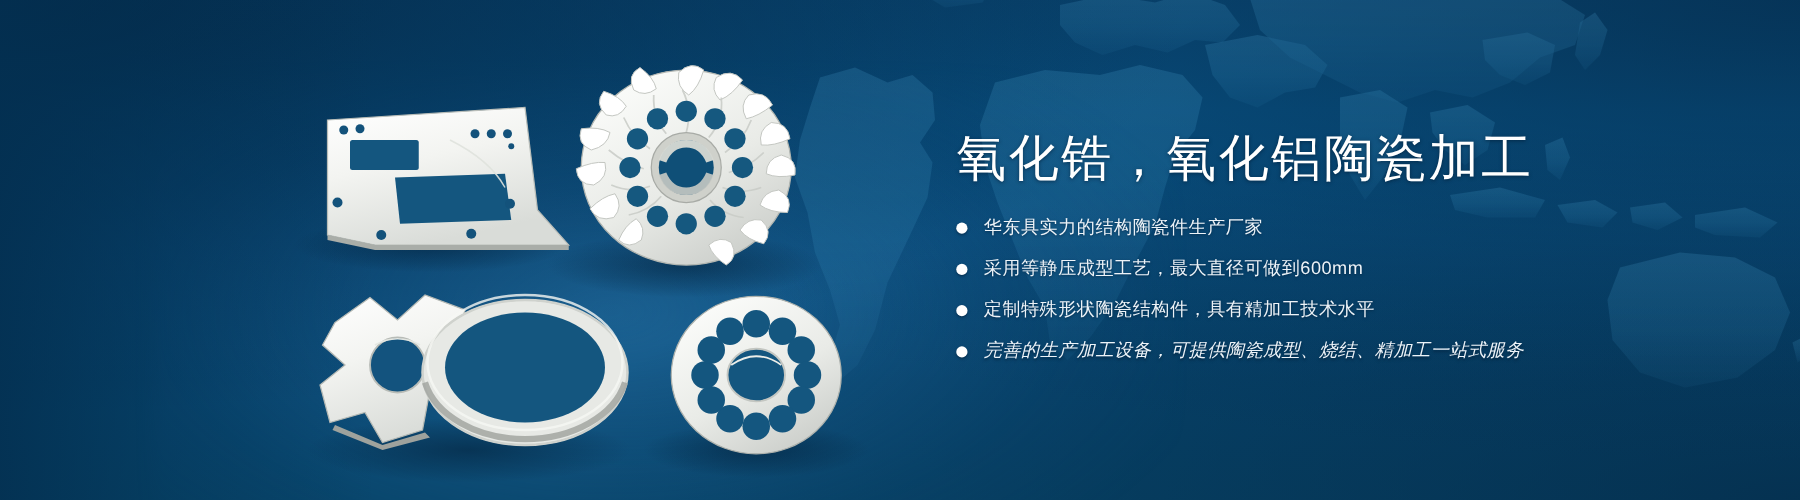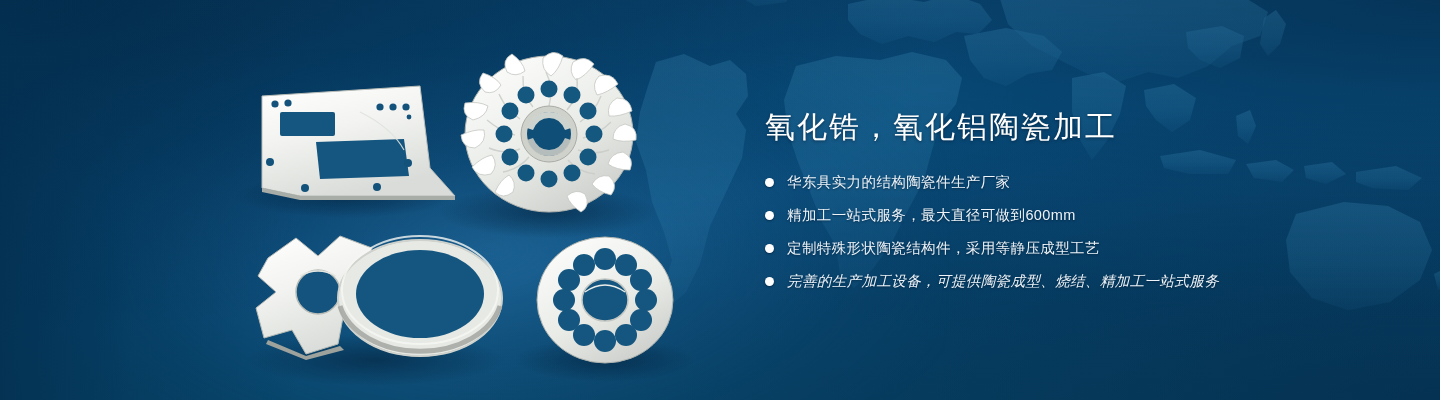--- a/index.html
+++ b/index.html
@@ -57,21 +57,21 @@
   
   .products{position:absolute;left:0;top:0;width:760px;height:400px;}
   .products svg{display:block;width:100%;height:100%;}
 
   
   .textblock{
     position:absolute;left:765px;top:108px;width:600px;
   }
   .headline{
     color:#ffffff;
-    font-size:30px;
+    font-size:40px;
     line-height:38px;
     letter-spacing:2px;
     font-weight:400;
     margin:0 0 26px 0;
     text-shadow:0 1px 3px rgba(0,20,40,.55);
     white-space:nowrap;
   }
   .bullets{list-style:none;margin:0;padding:0;}
   .bullets li{
     display:flex;align-items:center;
@@ -310,25 +310,25 @@
 
   <div class="textblock">
     <h1 class="headline">氧化锆，氧化铝陶瓷加工</h1>
     <ul class="bullets">
       <li>
         <span class="dot"></span>
         <span class="btext">华东具实力的结构陶瓷件生产厂家</span>
       </li>
       <li>
         <span class="dot"></span>
-        <span class="btext">精加工一站式服务，最大直径可做到600mm</span>
+        <span class="btext">采用等静压成型工艺，最大直径可做到600mm</span>
       </li>
       <li>
         <span class="dot"></span>
-        <span class="btext">定制特殊形状陶瓷结构件，采用等静压成型工艺</span>
+        <span class="btext">定制特殊形状陶瓷结构件，具有精加工技术水平</span>
       </li>
       <li>
         <span class="dot"></span>
         <span class="btext">完善的生产加工设备，可提供陶瓷成型、烧结、精加工一站式服务</span>
       </li>
     </ul>
   </div>
 
 </div>
 

